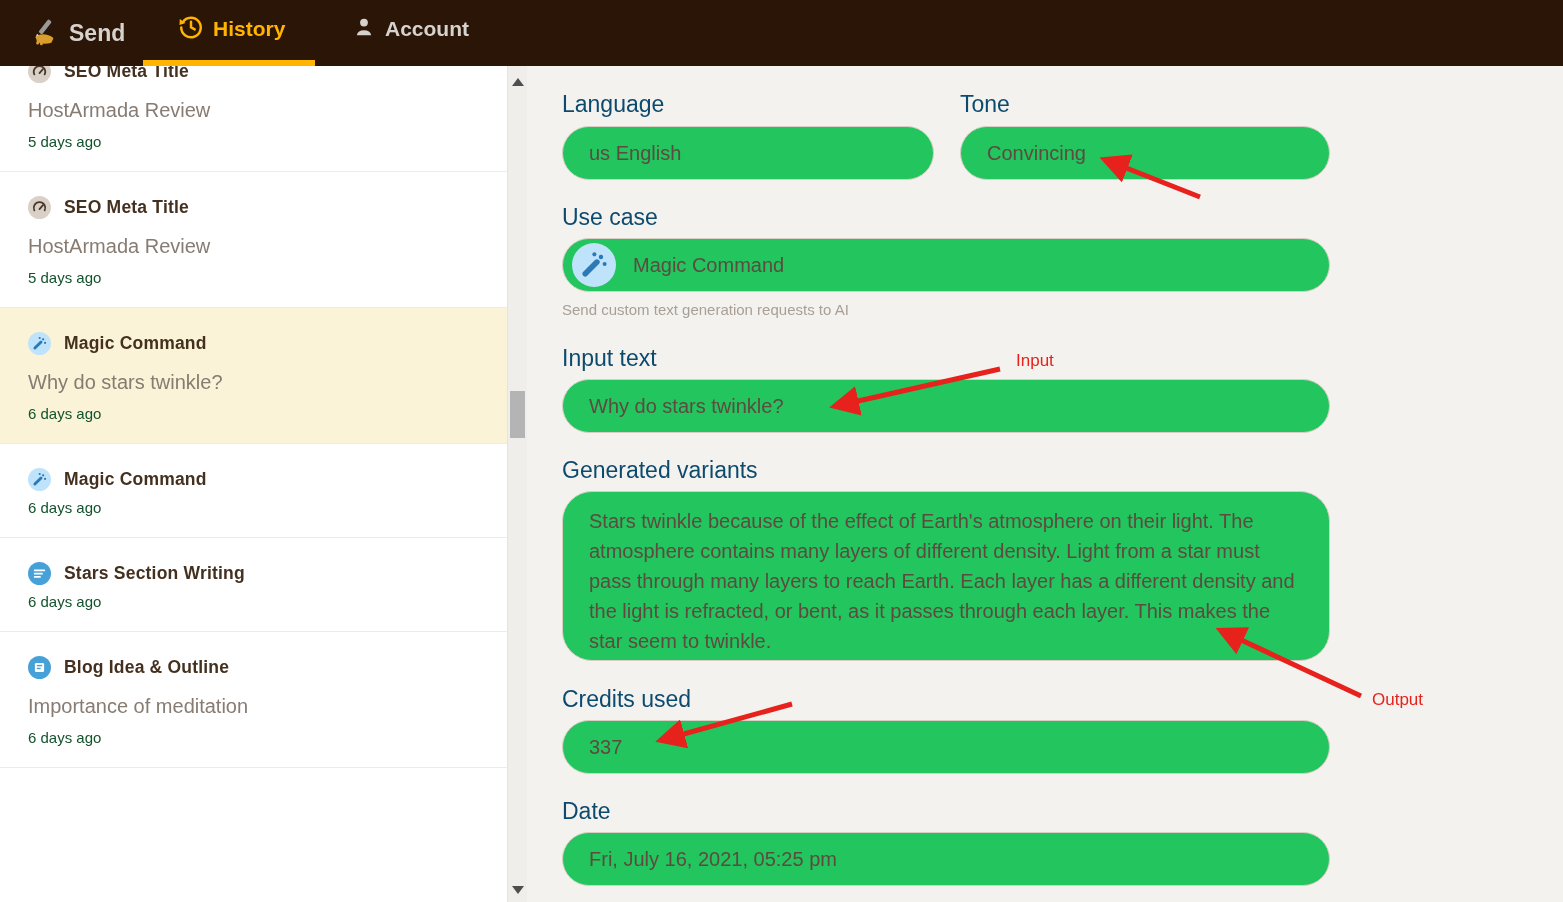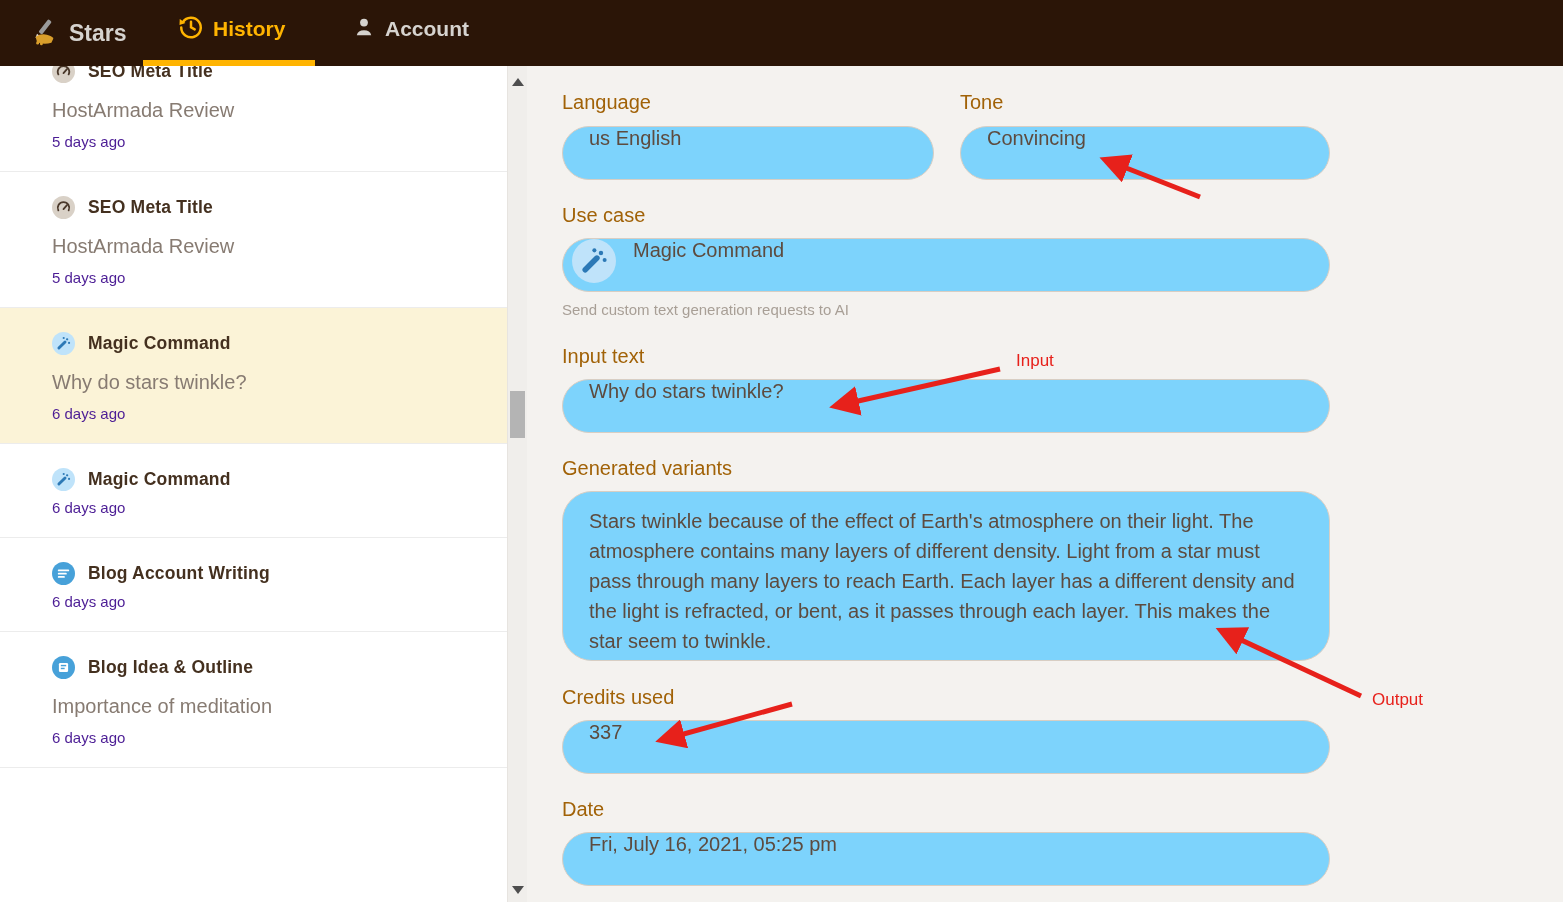--- a/index.html
+++ b/index.html
@@ -16,40 +16,40 @@
   .tab-history { left:178px; }
   .tab-account { left:352px; }
   .tab-label { font-size:21px; font-weight:bold; color:#d6d3cf; }
   .tab-history .tab-label { color:#ffb401; }
   .tab-underline { position:absolute; left:143px; bottom:0; width:172px; height:6px; background:#ffb401; }
 
   
   .sidebar { position:absolute; left:0; top:66px; width:507px; height:836px;
              background:#ffffff; overflow:hidden; z-index:5; }
   .item-list { position:relative; margin-top:-30px; }
-  .s-item { padding:24px 30px 21px 52px; border-bottom:1px solid #ececec; background:#fff; cursor:pointer; }
+  .s-item { padding:24px 30px 21px 28px; border-bottom:1px solid #ececec; background:#fff; cursor:pointer; }
   .s-item.selected { background:#fbf3d7; }
   .item-head { display:flex; align-items:center; gap:13px; }
   .item-title { font-size:17.5px; font-weight:bold; color:#44301f; letter-spacing:.2px; }
   .item-sub { margin-top:12px; font-size:20px; color:#877b72; line-height:30px; }
-  .item-time { margin-top:8px; font-size:15px; color:#4c1d95; }
+  .item-time { margin-top:8px; font-size:15px; color:#14532d; }
   .badge { width:23px; height:23px; flex:0 0 23px; }
 
   
   .scrollbar { position:absolute; left:507px; top:66px; width:20px; height:836px;
                background:#f0eeeb; z-index:6; border-left:1px solid #e7e4e0; }
   .sb-arrow-up, .sb-arrow-down { position:absolute; left:4px; width:0; height:0; cursor:pointer; }
   .sb-arrow-up { top:12px; border-left:6px solid transparent; border-right:6px solid transparent; border-bottom:8px solid #4e4e4e; }
   .sb-arrow-down { bottom:8px; border-left:6px solid transparent; border-right:6px solid transparent; border-top:8px solid #4e4e4e; }
   .sb-thumb { position:absolute; left:2px; top:325px; width:15px; height:47px; background:#b4b4b4; cursor:pointer; }
 
   
-  .field-label { position:absolute; font-size:20px; color:#a16207; }
-  .fbox { position:absolute; background:#7dd3fc; border:1px solid #d8cec3; border-radius:28px;
-          display:flex; padding:0 26px; font-size:20px; color:#5d4b3f; }
+  .field-label { position:absolute; font-size:23px; color:#0c4a6e; }
+  .fbox { position:absolute; background:#22c55e; border:1px solid #d8cec3; border-radius:28px;
+          display:flex; align-items:center; padding:0 26px; font-size:20px; color:#5d4b3f; }
   .fbox.area { border-radius:30px; display:block; padding:14px 30px 0 26px; line-height:30px; }
   .helper { position:absolute; font-size:15px; color:#a89f96; }
   .uc-icon { width:44px; height:44px; margin-left:-17px; margin-right:17px; flex:0 0 44px; }
 
   
   .ann-svg { position:absolute; left:0; top:0; width:1563px; height:902px; z-index:40; pointer-events:none; }
   .ann-label { position:absolute; z-index:41; color:#e7211b; font-size:17px; }
 </style>
 </head>
 <body>
@@ -60,21 +60,21 @@
     <div class="logo">
       <span>
         <svg width="30" height="30" viewBox="0 0 24 24">
           <rect x="10.1" y="2.2" width="3.6" height="13" rx="1.2" transform="rotate(38 12 9)" fill="#9a9a9a"></rect>
           <polygon points="5.6,14.2 8.9,16.8 4.4,17.6" fill="#e7e0d6"></polygon>
           <path d="M4.5,16.5 q4,-2.6 9,-1.6 q4,0.9 5.2,3 l-1.6,3.4 q-6,2 -11.5,-0.6 z" fill="#d99e2b"></path>
           <rect x="5" y="20.2" width="2.2" height="2.6" rx="1" fill="#d99e2b"></rect>
           <rect x="8" y="20.8" width="2.2" height="2.6" rx="1" fill="#d99e2b"></rect>
         </svg>
       </span>
-      <span class="logo-text">Stars</span>
+      <span class="logo-text">Send</span>
     </div>
 
     <div class="tab tab-history">
       <span>
         <svg width="26" height="26" viewBox="0 0 24 24" fill="none" stroke="#ffb401" stroke-width="2.3" stroke-linecap="round">
           <path d="M4.5,7.5 A9,9 0 1 1 3,12.5"></path>
           <polygon points="1.6,4.6 6.9,8.4 1.4,10.2" fill="#ffb401" stroke="none"></polygon>
           <path d="M12,7.2 v5 l3.4,2"></path>
         </svg>
       </span>
@@ -147,21 +147,21 @@
       <div class="item-time">6 days ago</div>
     </div>
         <div class="s-item">
       <div class="item-head">
         <span class="badge"><svg width="23" height="23" viewBox="0 0 24 24">
                 <circle cx="12" cy="12" r="12" fill="#47a1d9"></circle>
                 <line x1="7" y1="8.8" x2="17" y2="8.8" stroke="#fff" stroke-width="1.9" stroke-linecap="round"></line>
                 <line x1="7" y1="12.2" x2="14.5" y2="12.2" stroke="#fff" stroke-width="1.9" stroke-linecap="round"></line>
                 <line x1="7" y1="15.6" x2="12.5" y2="15.6" stroke="#fff" stroke-width="1.9" stroke-linecap="round"></line>
               </svg></span>
-        <span class="item-title">Blog Account Writing</span>
+        <span class="item-title">Stars Section Writing</span>
       </div>
       <div class="item-time">6 days ago</div>
     </div>
         <div class="s-item">
       <div class="item-head">
         <span class="badge"><svg width="23" height="23" viewBox="0 0 24 24">
                 <circle cx="12" cy="12" r="12" fill="#47a1d9"></circle>
                 <rect x="7.2" y="7.2" width="9.6" height="9.6" rx="1.4" fill="#fff"></rect>
                 <line x1="9.2" y1="10" x2="14.8" y2="10" stroke="#47a1d9" stroke-width="1.5"></line>
                 <line x1="9.2" y1="13" x2="13.2" y2="13" stroke="#47a1d9" stroke-width="1.5"></line>

